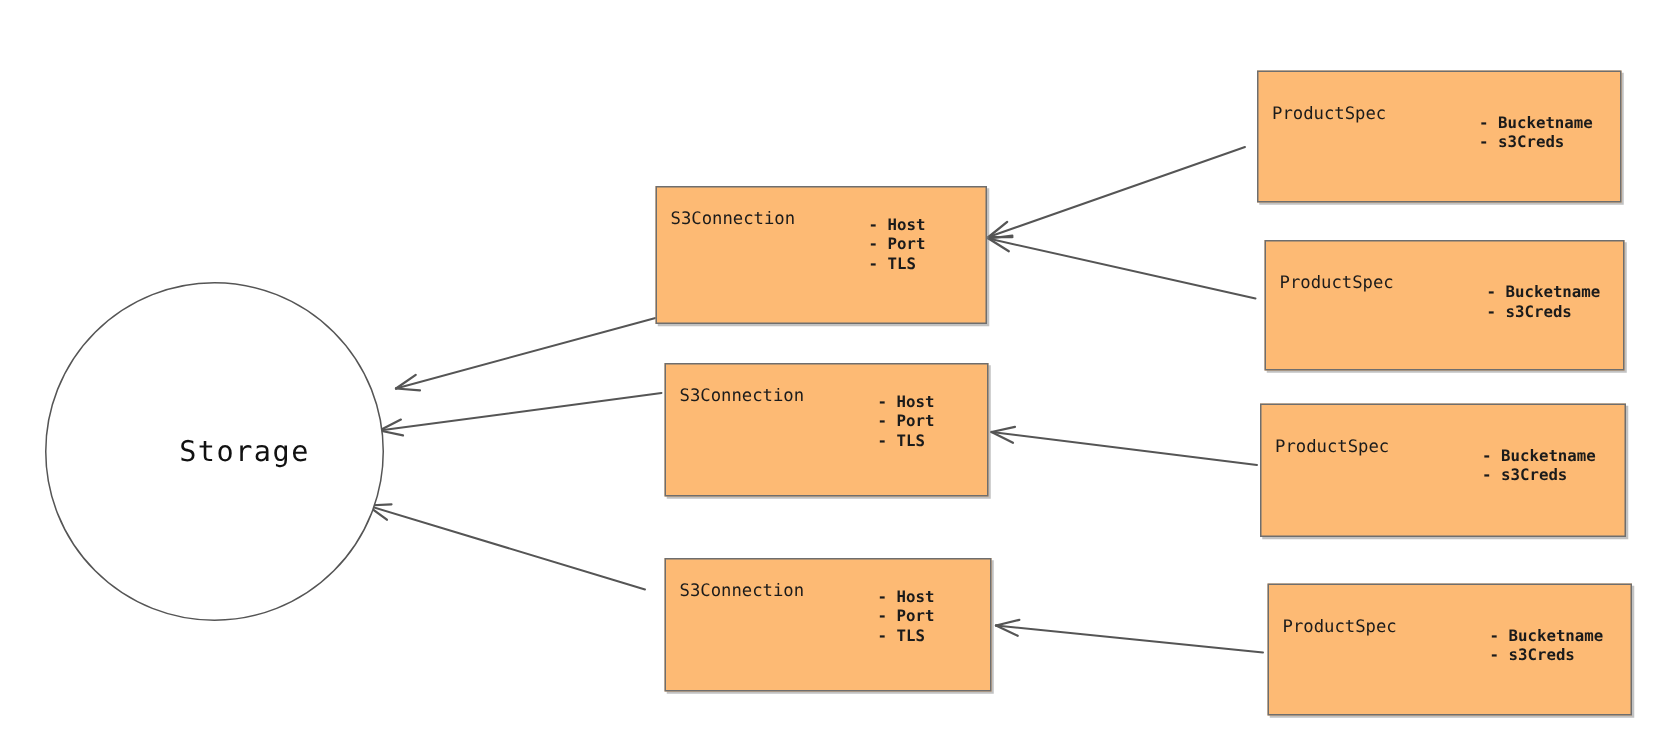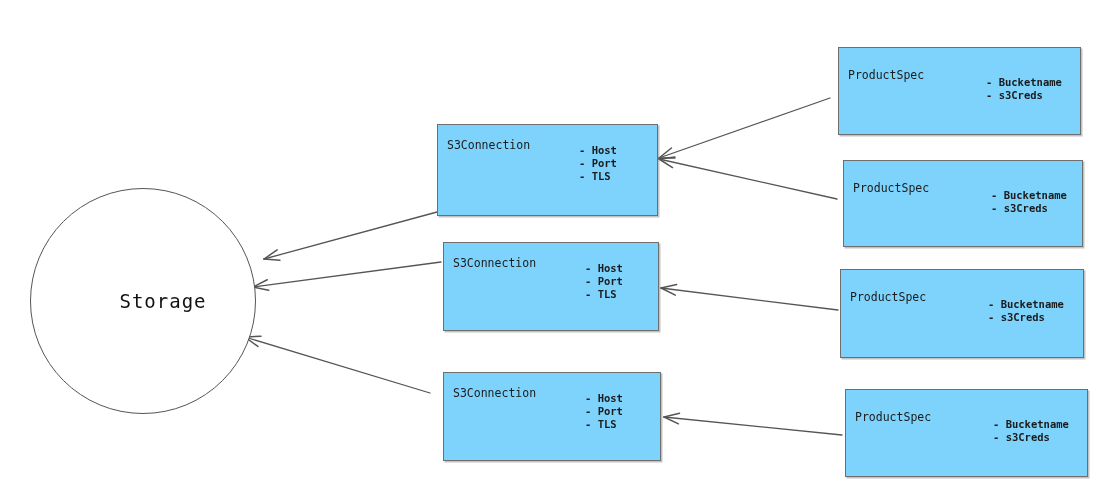--- a/index.html
+++ b/index.html
@@ -19,21 +19,21 @@
     position: absolute;
     left: 0;
     top: 0;
     width: 1119px;
     height: 493px;
     pointer-events: none;
   }
   .node-box {
     position: absolute;
     box-sizing: border-box;
-    background: #7dd3fc;
+    background: #fdba74;
     border: 1.3px solid #6e6e6e;
     box-shadow: 1.5px 1.5px 0 rgba(120,120,120,0.45);
   }
   .node-title {
     position: absolute;
     font-size: 11.5px;
     color: #1b1b1b;
     letter-spacing: 0px;
     white-space: nowrap;
     line-height: 12px;

